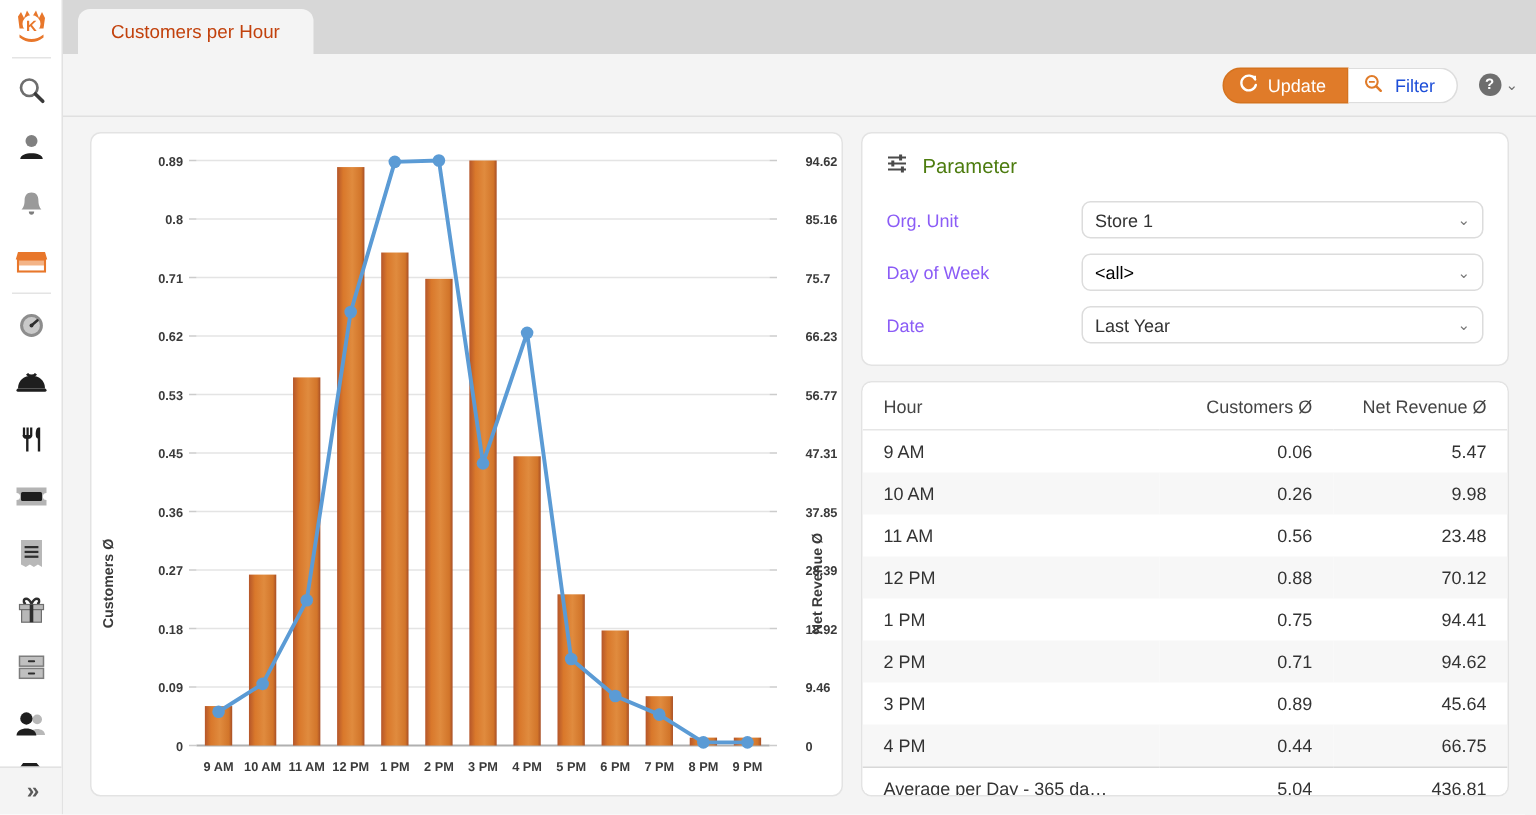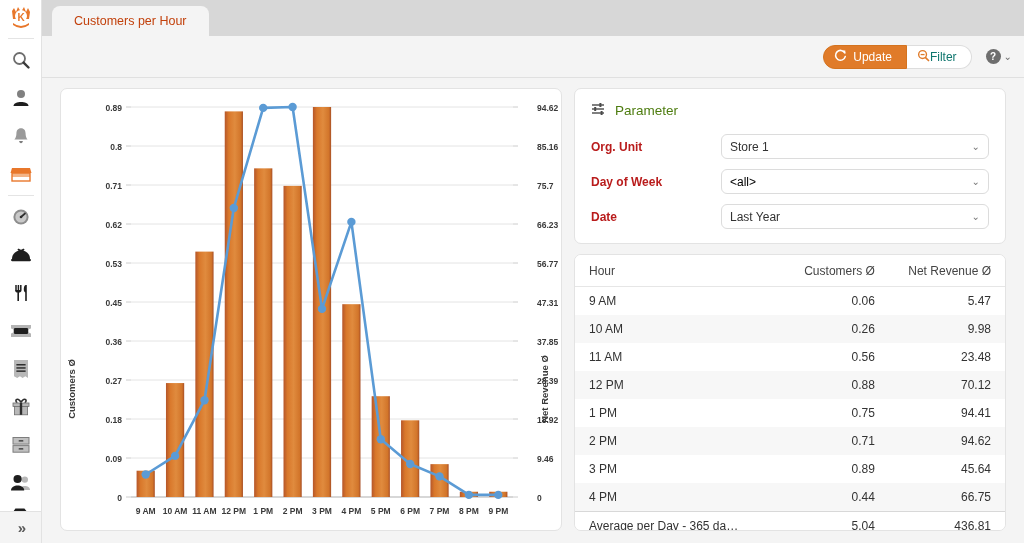--- a/index.html
+++ b/index.html
@@ -74,22 +74,22 @@
     border-top-left-radius: 13px; border-bottom-left-radius: 13px;
     color: #ffffff; font-size: 12px;
     display: flex; align-items: center; gap: 6px;
     cursor: pointer;
   }
   #filter-button {
     height: 24px; padding: 0 14px 0 10px;
     background: #ffffff;
     border: 1px solid #ddd; border-left: none;
     border-top-right-radius: 13px; border-bottom-right-radius: 13px;
-    color: #0f766e; font-size: 12px;
-    display: flex; align-items: center; gap: 0;
+    color: #1d4ed8; font-size: 12px;
+    display: flex; align-items: center; gap: 8px;
     cursor: pointer;
   }
   #help-button {
     margin-left: 14px;
     display: flex; align-items: center; gap: 3px;
     cursor: pointer;
   }
   .help-circle {
     width: 15px; height: 15px; border-radius: 50%;
     background: #6e6e6e; color: #fff;
@@ -120,21 +120,21 @@
     position: absolute; left: 532px; top: 10px;
     width: 432px; height: 156px;
     padding: 12px 16px;
   }
   #parameter-title {
     display: flex; align-items: center; gap: 8px;
     font-size: 13.5px; color: #4d7c0f; font-weight: normal;
     margin-bottom: 14px;
   }
   .param-row { display: flex; align-items: center; margin-bottom: 10px; }
-  .param-label { width: 130px; font-size: 12px; color: #b91c1c; font-weight: bold; }
+  .param-label { width: 130px; font-size: 12px; color: #8b5cf6; }
   .param-select {
     flex: 1; height: 25px;
     border: 1px solid #dcdcdc; border-radius: 6px;
     background: #fff;
     display: flex; align-items: center; justify-content: space-between;
     padding: 4px 8px;
     font-size: 12px; color: #333;
     cursor: pointer;
   }
   .param-select.placeholder .val { color: #000000; }

